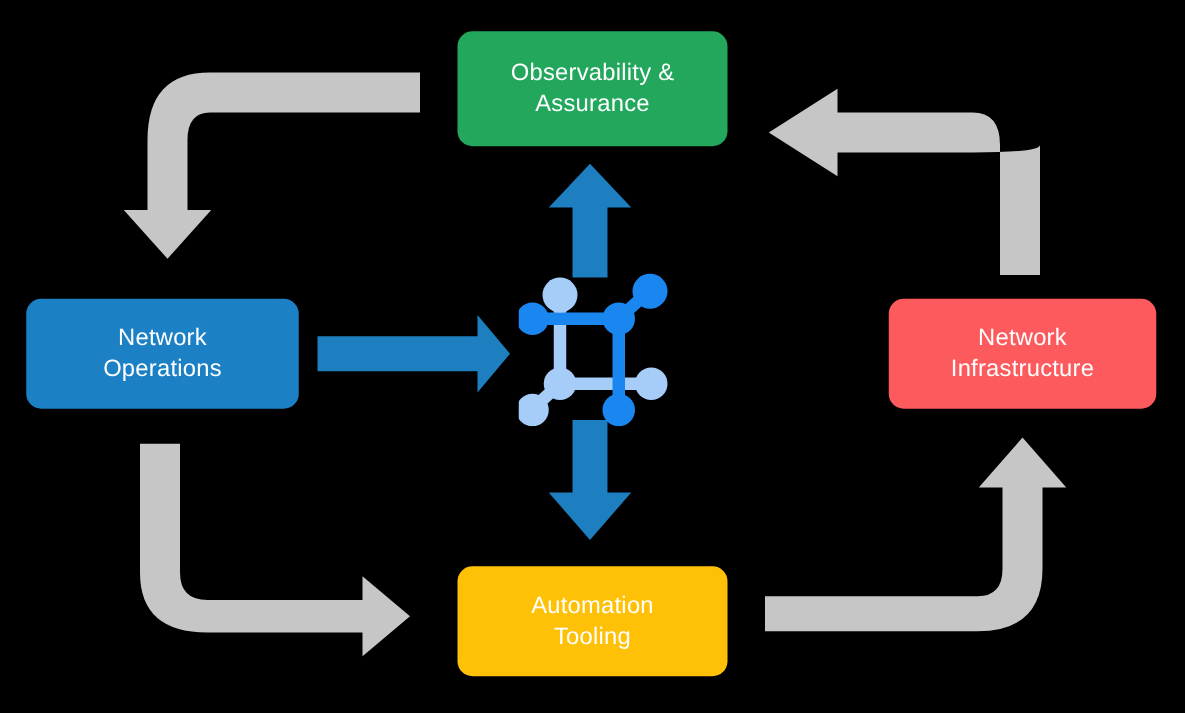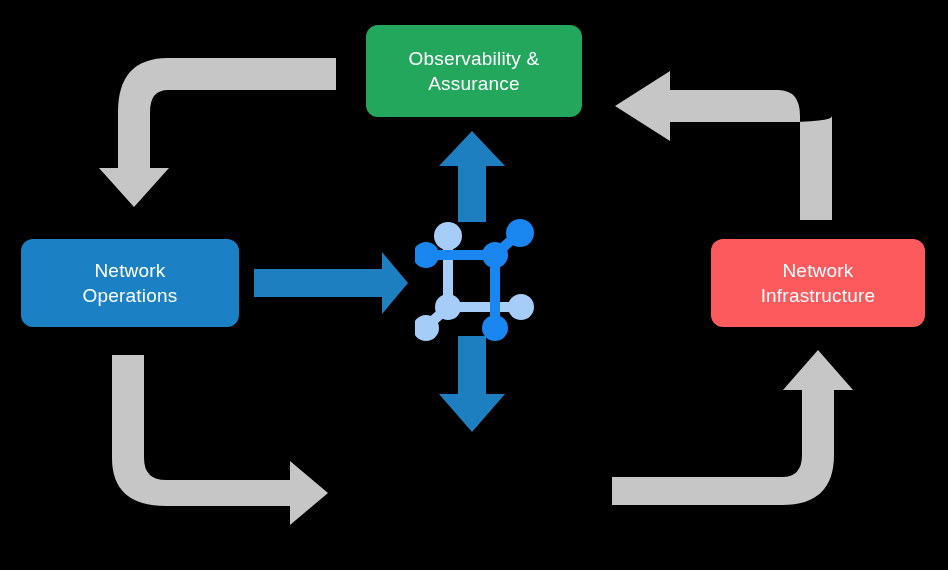--- a/index.html
+++ b/index.html
@@ -128,14 +128,18 @@
   <div class="node-box" id="box-network-operations" style="background:#1C81C4;">
     <span class="node-label">Network
 Operations</span>
   </div>
 
   <div class="node-box" id="box-network-infrastructure" style="background:#FD5A5E;">
     <span class="node-label">Network
 Infrastructure</span>
   </div>
 
+  <div class="node-box" id="box-automation-tooling" style="background:#FFC107;">
+    <span class="node-label">Automation
+Tooling</span>
+  </div>
 
 </div>
 
 </body></html>

